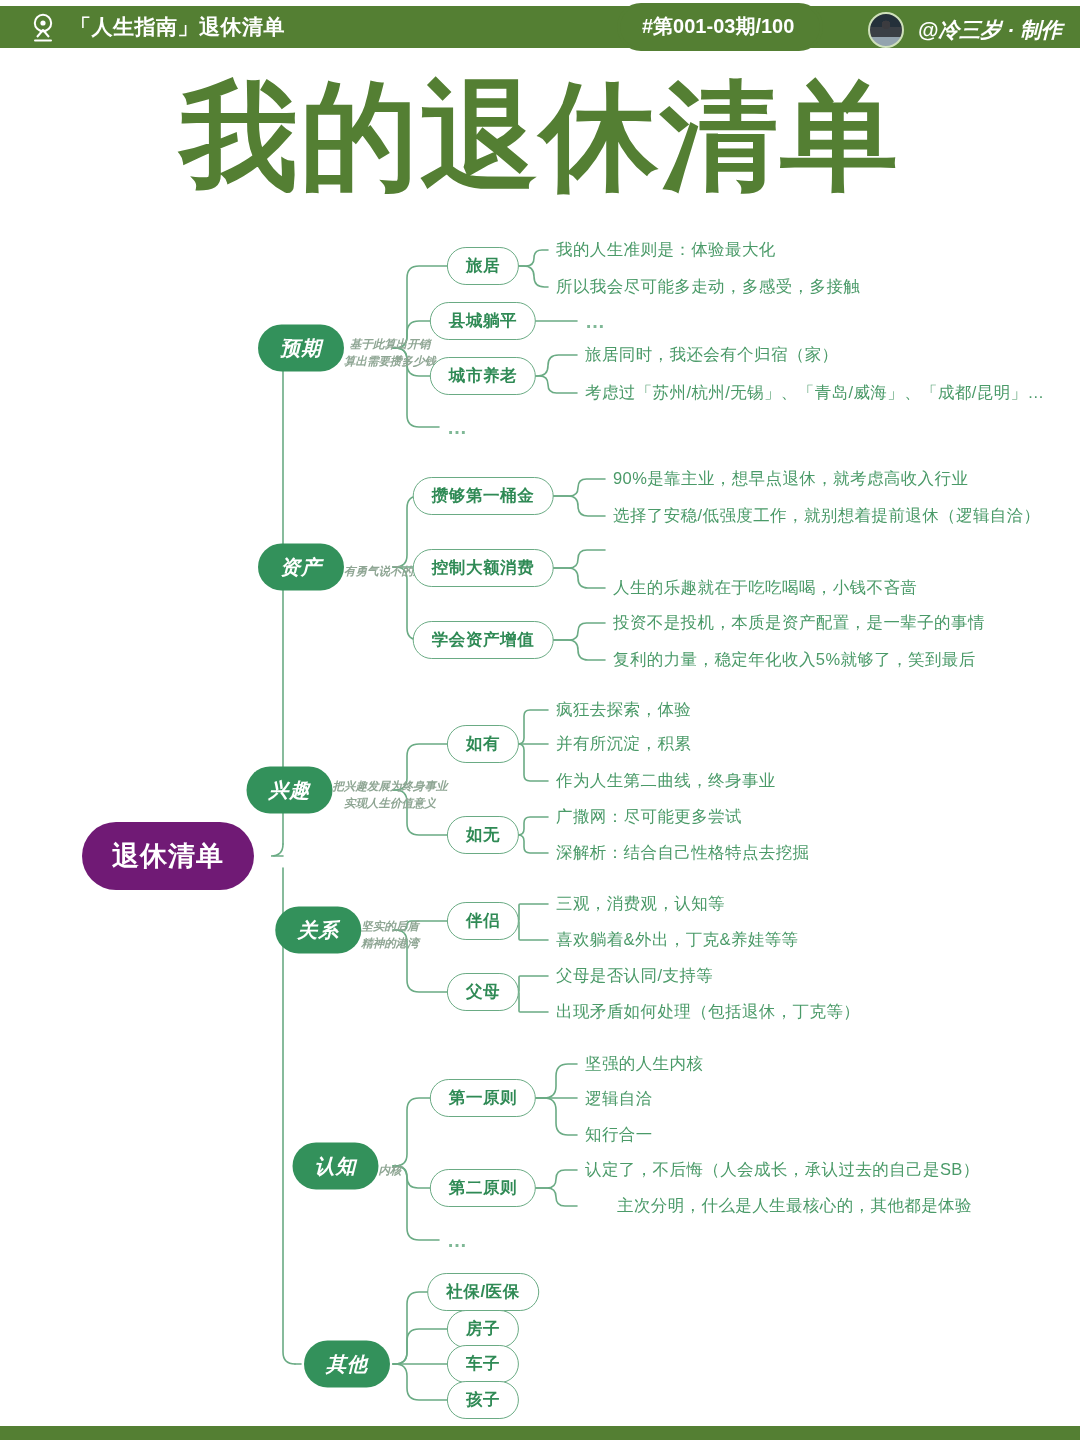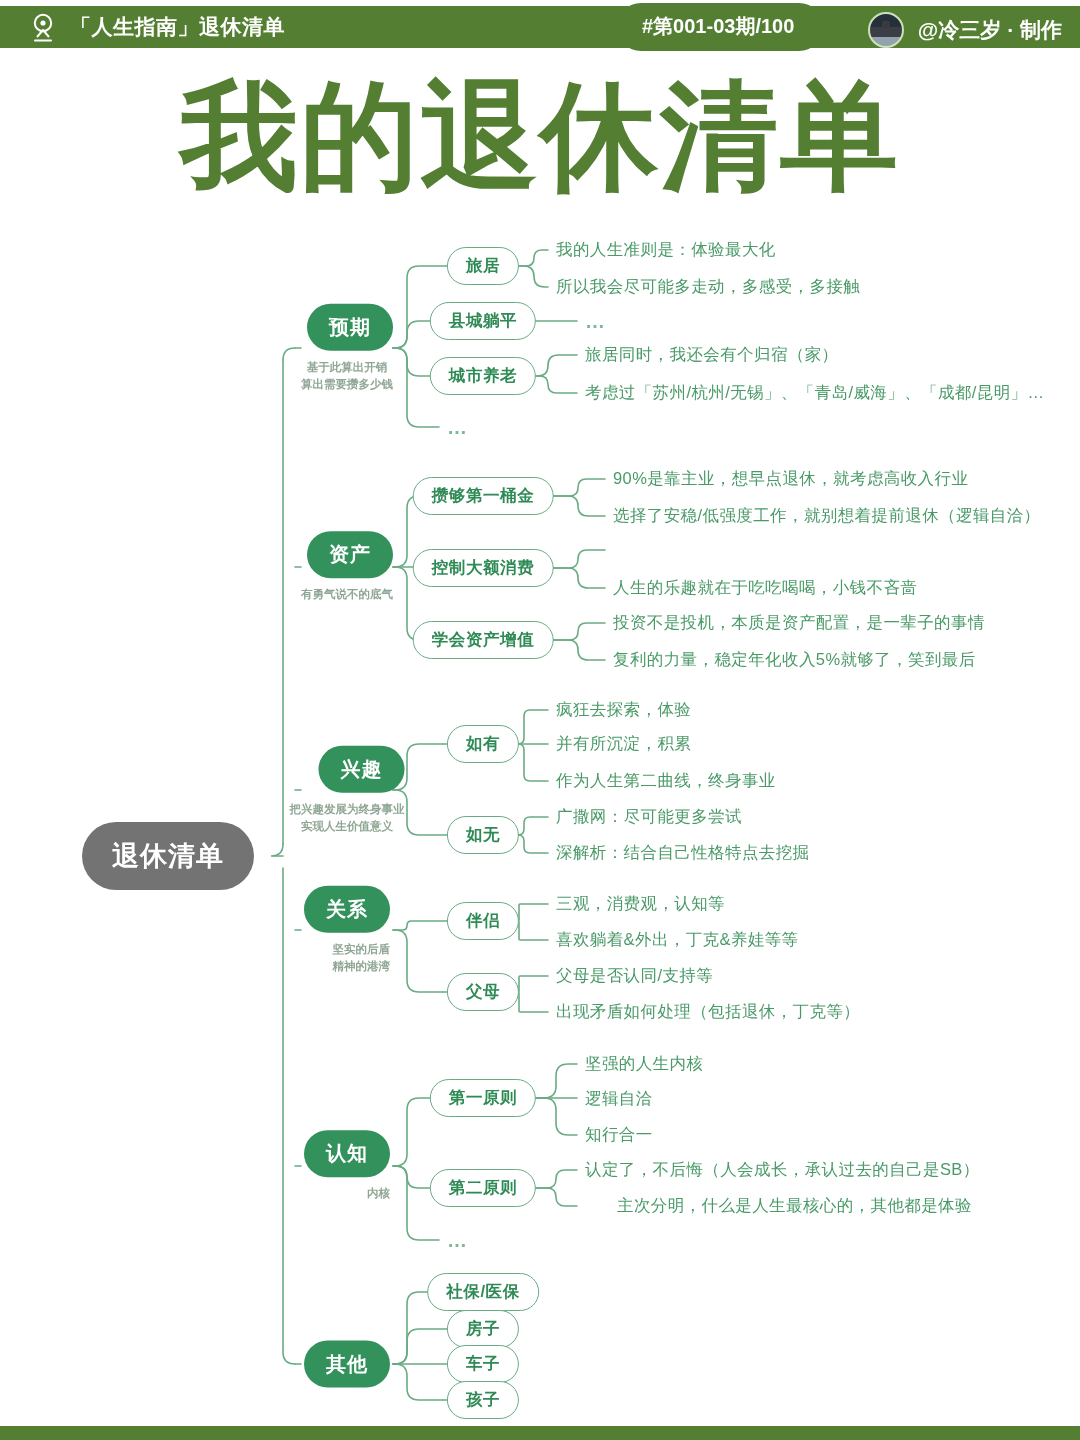--- a/index.html
+++ b/index.html
@@ -32,21 +32,21 @@
     font-size:20px; font-weight:bold;
     padding:4px 26px 5px 22px;
     border-radius:22px;
     white-space:nowrap;
     position:absolute; left:620px; top:6px; height:42px;
     display:flex; align-items:center; justify-content:center;
     box-shadow:0 0 0 3px #547f33;
   }
   #author-block{
     position:absolute; right:18px; top:6px; height:48px;
-    display:flex; align-items:center; gap:14px;
+    display:flex; align-items:center; gap:14px;font-style:italic;
   }
   #avatar{
     width:36px;height:36px;border-radius:50%;
     border:2px solid #cfe0bb;
     background:
       radial-gradient(circle at 50% 34%, #3b3b3f 0 16%, transparent 17%),
       linear-gradient(#24303a 0 42%, #3a3f45 42% 72%, #93a3ae 72% 100%);
     overflow:hidden; flex:0 0 auto;
   }
   #author-name{
@@ -76,21 +76,21 @@
   #mindmap{ position:absolute; left:0; top:0; width:1080px; height:1440px; }
   #wires{ position:absolute; left:0; top:0; width:1080px; height:1440px; }
 
   .node{
     position:absolute;
     transform:translateY(-50%);
     white-space:nowrap;
   }
 
   .root-node{
-    background:#737373;
+    background:#701a75;
     color:#ffffff;
     font-size:27px;
     font-weight:bold;
     border-radius:34px;
     padding:16px 30px;
     letter-spacing:1px;
   }
 
   .l1-node{
     background:#33915b;
@@ -98,21 +98,21 @@
     font-size:20px;
     font-weight:bold;
     border-radius:26px;
     padding:10px 22px;
     letter-spacing:1px;
     text-align:center;
   }
   .l1-wrap{
     position:absolute;
     transform:translate(-50%,-50%);
-    display:flex;flex-direction:column;align-items:flex-end;
+    display:flex;flex-direction:row;align-items:center;font-style:italic;
   }
   .l1-caption{
     margin-top:8px;
     color:#8fa694;
     font-size:11.5px;
     font-weight:bold;
     line-height:1.45;
     text-align:center;
     white-space:nowrap;
   }

